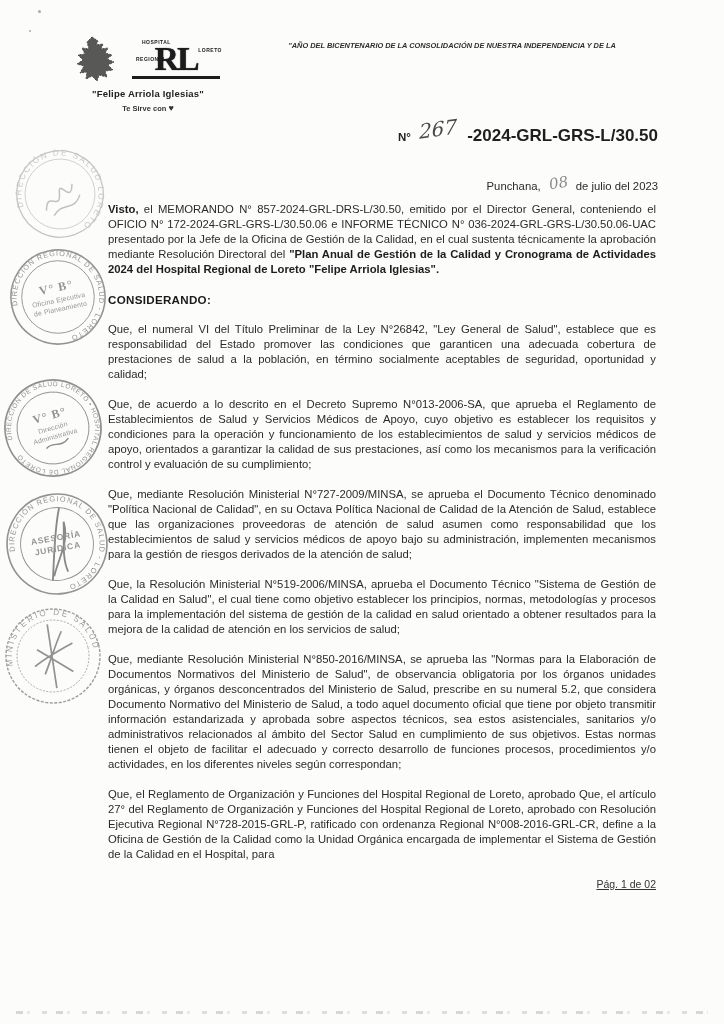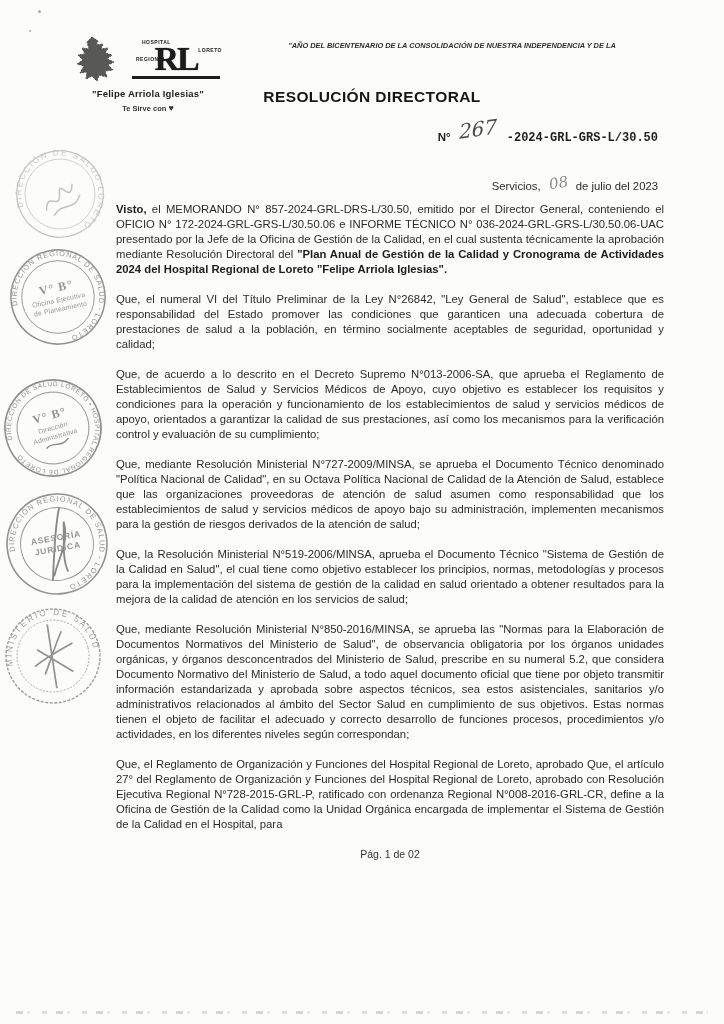--- a/index.html
+++ b/index.html
@@ -33,32 +33,32 @@
     position:absolute;left:262px;top:88px;width:220px;text-align:center;
     font-size:15.5px;font-weight:bold;color:#161616;letter-spacing:.4px;
   }
   .number-line{position:absolute;top:122px;right:66px;white-space:nowrap;}
   .number-line .np{font-size:11.5px;font-weight:bold;color:#222;}
   .handwritten{
     font-family:"DejaVu Serif",serif;font-style:italic;color:#4a4a4a;
     display:inline-block;transform:rotate(-7deg) skewX(-6deg);
   }
   .number-line .handwritten{font-size:20px;margin:0 10px 0 8px;transform:translateY(-5px) rotate(-8deg) skewX(-8deg);}
-  .number-line .ns{font-size:12px;font-weight:bold;color:#1f1f1f;font-family:Liberation Mono, monospace;}
+  .number-line .ns{font-size:17px;font-weight:bold;color:#1f1f1f;}
   .date-line{position:absolute;top:176px;right:66px;font-size:11.3px;color:#2b2b2b;white-space:nowrap;}
   .date-line .handwritten{font-size:15px;color:#8a8a8a;margin:0 8px;transform:translateY(-2px) rotate(-10deg);}
   
   .doc-body{
-    position:absolute;left:116px;top:202px;width:548px;
+    position:absolute;left:108px;top:202px;width:548px;
     font-size:11.3px;line-height:15px;text-align:justify;color:#2b2b2b;
   }
   .doc-body p{margin:0 0 15px 0;}
   .b{font-weight:bold;color:#1d1d1d;}
   .considerando{font-weight:bold;font-size:11.6px;letter-spacing:.3px;color:#1a1a1a;margin:0 0 15px 0;}
-  .page-label{font-size:10.5px;margin-top:0;color:#333;text-align:center;}
+  .page-label{font-size:10.5px;margin-top:0;color:#333;text-align:right;text-decoration:underline;}
   
   .stamp{position:absolute;pointer-events:none;}
   .stamp svg{position:absolute;left:0;top:0;}
   .stamp .center-lines{
     position:absolute;left:0;right:0;top:50%;transform:translateY(-50%);
     text-align:center;color:#4f4f4f;
   }
   .stamp .vobo{font-family:"Liberation Serif",serif;font-weight:bold;font-size:12px;letter-spacing:1px;}
   .stamp .sline{font-size:6.8px;line-height:1.35;letter-spacing:.2px;}
   .stamp .sline.caps{font-size:8.5px;font-weight:bold;letter-spacing:.8px;}
@@ -97,33 +97,33 @@
     <div class="logo-slogan">
       <span>Te Sirve con</span>
       <span class="heart">♥</span>
     </div>
   </div>
 
   <div class="motto">
     <div>"AÑO DEL BICENTENARIO DE LA CONSOLIDACIÓN DE NUESTRA INDEPENDENCIA Y DE LA</div>
   </div>
 
-  <div class="doc-title">RESOLUCIÓN DIRECTORAL</div>
 
   <div class="number-line">
     <span class="np">N°</span><span class="handwritten">267</span><span class="ns">-2024-GRL-GRS-L/30.50</span>
   </div>
 
   <div class="date-line">
-    <span>Servicios,</span><span class="handwritten">08</span><span>de julio del 2023</span>
+    <span>Punchana,</span><span class="handwritten">08</span><span>de julio del 2023</span>
   </div>
 
   <div class="doc-body">
     <p><span class="b">Visto,</span><span> el MEMORANDO N° 857-2024-GRL-DRS-L/30.50, emitido por el Director General, conteniendo el OFICIO N° 172-2024-GRL-GRS-L/30.50.06 e INFORME TÉCNICO N° 036-2024-GRL-GRS-L/30.50.06-UAC presentado por la Jefe de la Oficina de Gestión de la Calidad, en el cual sustenta técnicamente la aprobación mediante Resolución Directoral del </span><span class="b">"Plan Anual de Gestión de la Calidad y Cronograma de Actividades 2024 del Hospital Regional de Loreto "Felipe Arriola Iglesias".</span></p>
 
+    <p class="considerando">CONSIDERANDO:</p>
 
     <p>Que, el numeral VI del Título Preliminar de la Ley N°26842, "Ley General de Salud", establece que es responsabilidad del Estado promover las condiciones que garanticen una adecuada cobertura de prestaciones de salud a la población, en término socialmente aceptables de seguridad, oportunidad y calidad;</p>
     <p>Que, de acuerdo a lo descrito en el Decreto Supremo N°013-2006-SA, que aprueba el Reglamento de Establecimientos de Salud y Servicios Médicos de Apoyo, cuyo objetivo es establecer los requisitos y condiciones para la operación y funcionamiento de los establecimientos de salud y servicios médicos de apoyo, orientados a garantizar la calidad de sus prestaciones, así como los mecanismos para la verificación control y evaluación de su cumplimiento;</p>
     <p>Que, mediante Resolución Ministerial N°727-2009/MINSA, se aprueba el Documento Técnico denominado "Política Nacional de Calidad", en su Octava Política Nacional de Calidad de la Atención de Salud, establece que las organizaciones proveedoras de atención de salud asumen como responsabilidad que los establecimientos de salud y servicios médicos de apoyo bajo su administración, implementen mecanismos para la gestión de riesgos derivados de la atención de salud;</p>
     <p>Que, la Resolución Ministerial N°519-2006/MINSA, aprueba el Documento Técnico "Sistema de Gestión de la Calidad en Salud", el cual tiene como objetivo establecer los principios, normas, metodologías y procesos para la implementación del sistema de gestión de la calidad en salud orientado a obtener resultados para la mejora de la calidad de atención en los servicios de salud;</p>
     <p>Que, mediante Resolución Ministerial N°850-2016/MINSA, se aprueba las "Normas para la Elaboración de Documentos Normativos del Ministerio de Salud", de observancia obligatoria por los órganos unidades orgánicas, y órganos desconcentrados del Ministerio de Salud, prescribe en su numeral 5.2, que considera Documento Normativo del Ministerio de Salud, a todo aquel documento oficial que tiene por objeto transmitir información estandarizada y aprobada sobre aspectos técnicos, sea estos asistenciales, sanitarios y/o administrativos relacionados al ámbito del Sector Salud en cumplimiento de sus objetivos. Estas normas tienen el objeto de facilitar el adecuado y correcto desarrollo de funciones procesos, procedimientos y/o actividades, en los diferentes niveles según correspondan;</p>
     <p>Que, el Reglamento de Organización y Funciones del Hospital Regional de Loreto, aprobado Que, el artículo 27° del Reglamento de Organización y Funciones del Hospital Regional de Loreto, aprobado con Resolución Ejecutiva Regional N°728-2015-GRL-P, ratificado con ordenanza Regional N°008-2016-GRL-CR, define a la Oficina de Gestión de la Calidad como la Unidad Orgánica encargada de implementar el Sistema de Gestión de la Calidad en el Hospital, para</p>
 
     <p class="page-label">Pág. 1 de 02</p>
   </div>

